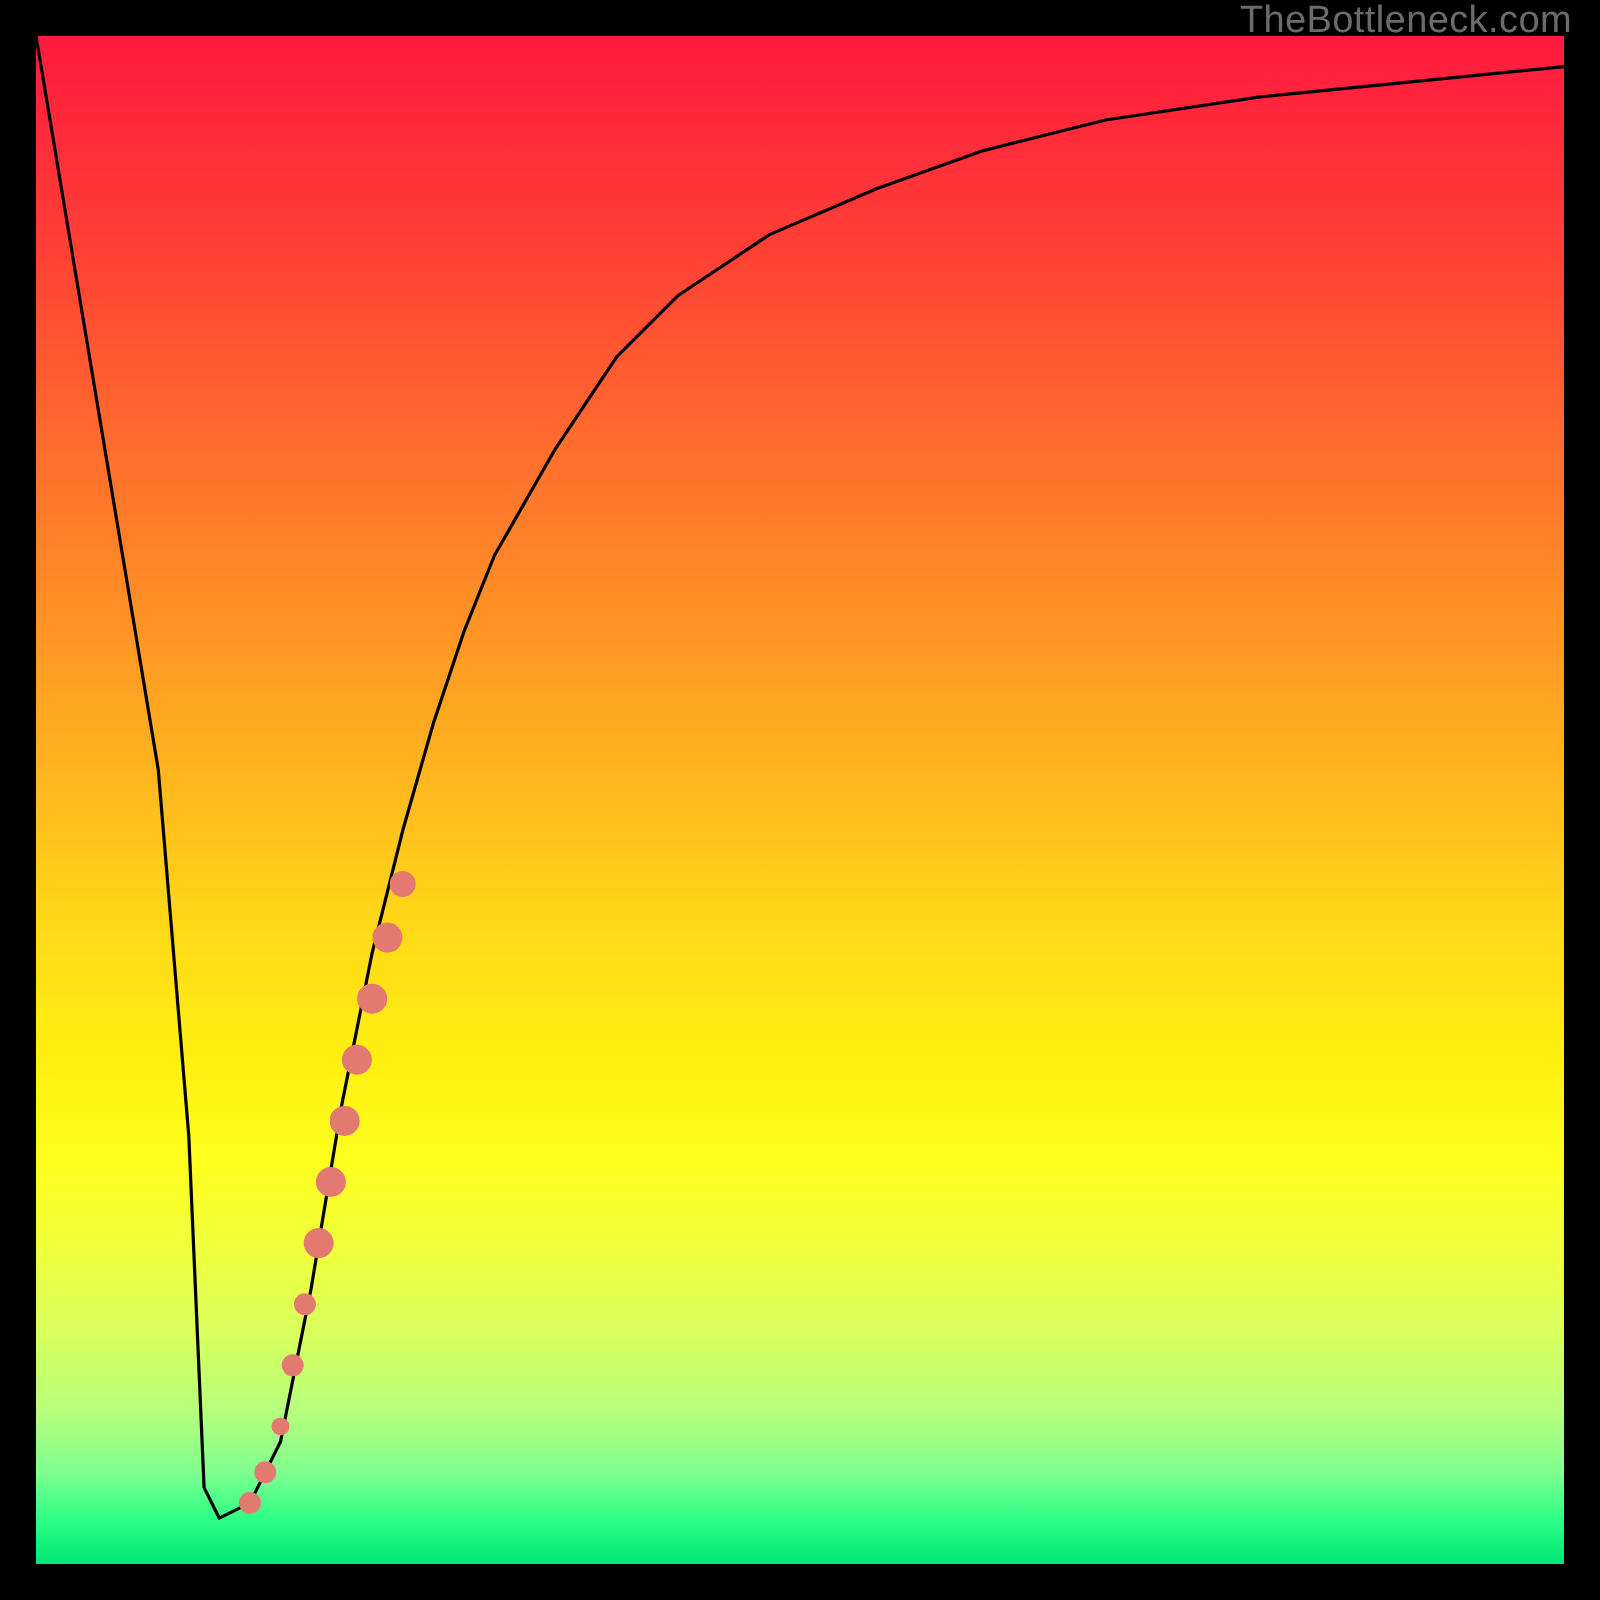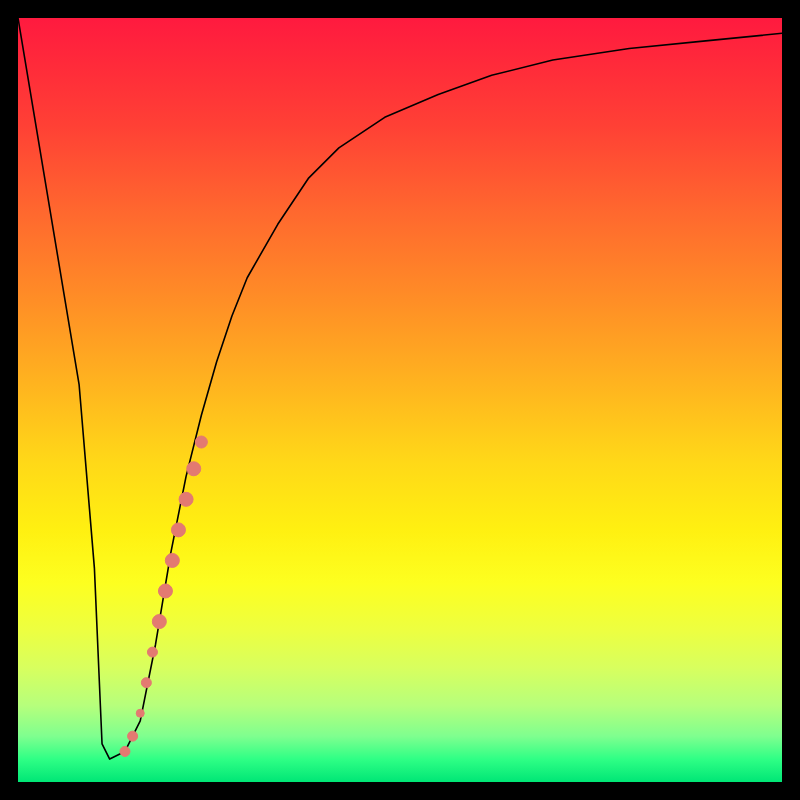--- a/index.html
+++ b/index.html
@@ -86,13 +86,14 @@
           <circle cx="141.34" cy="603.56" r="7" class="dot"></circle>
           <circle cx="147.45" cy="573.00" r="7" class="dot"></circle>
           <circle cx="154.33" cy="542.44" r="7" class="dot"></circle>
           <circle cx="160.44" cy="511.88" r="7" class="dot"></circle>
           <circle cx="168.08" cy="481.32" r="7" class="dot"></circle>
           <circle cx="175.72" cy="450.76" r="7" class="dot"></circle>
           <circle cx="183.36" cy="424.02" r="6" class="dot"></circle>
         </g>
     </svg>
   </div>
+  <div class="watermark">TheBottleneck.com</div>
 </div>
 
 </body></html>

